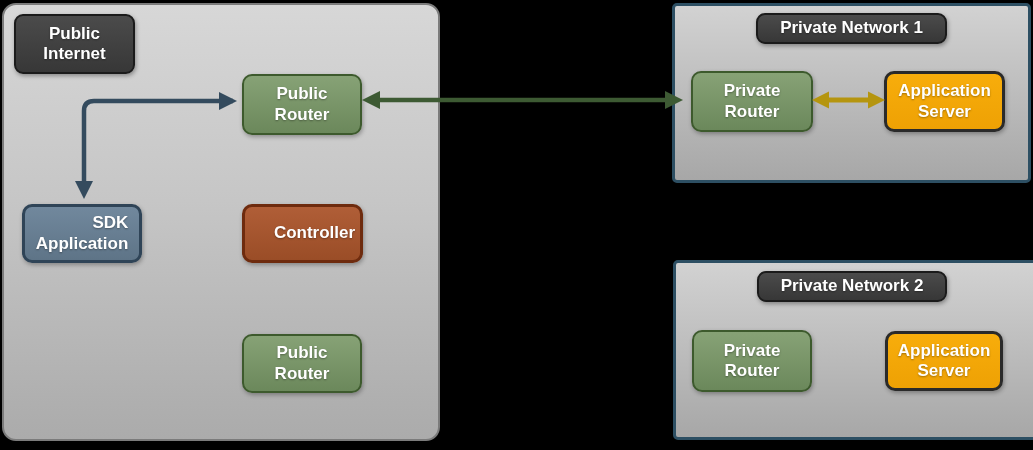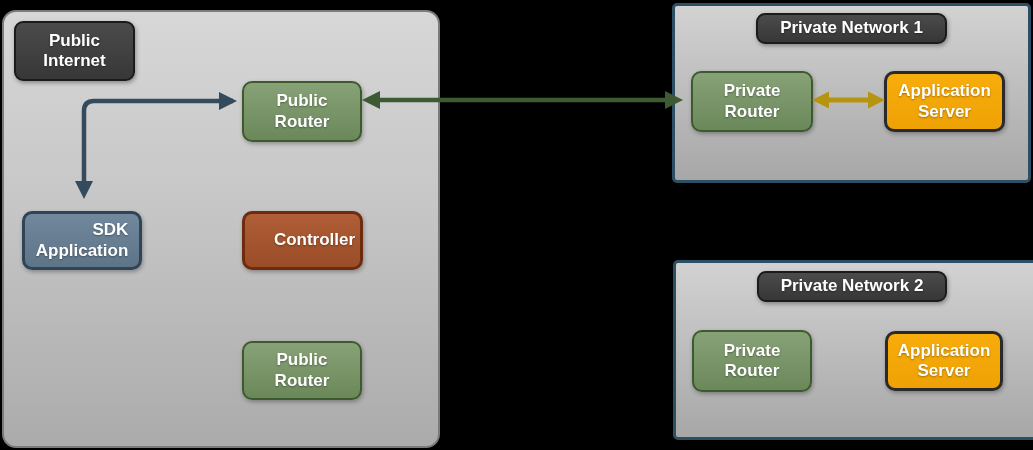--- a/index.html
+++ b/index.html
@@ -2,21 +2,21 @@
 <html><head>
 <meta charset="utf-8">
 <style>
   html,body { margin:0; padding:0; background:#000; }
   body { width:1033px; height:450px; overflow:hidden;
          font-family:"Liberation Sans", sans-serif; }
   .stage { position:relative; width:1033px; height:450px; }
 
   .zone { position:absolute; box-sizing:border-box; }
   .zone-public {
-    left:2px; top:10px; width:438px; height:438px;
+    left:2px; top:3px; width:438px; height:438px;
     border:2.5px solid #7b7b7b; border-radius:14px;
     background:linear-gradient(180deg,#d7d7d7 0%,#c6c6c6 45%,#ababab 100%);
   }
   .zone-private {
     border:3px solid #2d4f63; border-radius:5px;
     background:linear-gradient(180deg,#d2d2d2 0%,#a7a7a7 100%);
   }
   .zone-pn1 { left:672px; top:3px;  width:359px; height:180px; }
   .zone-pn2 { left:673px; top:260px; width:432px; height:180px; }
 

